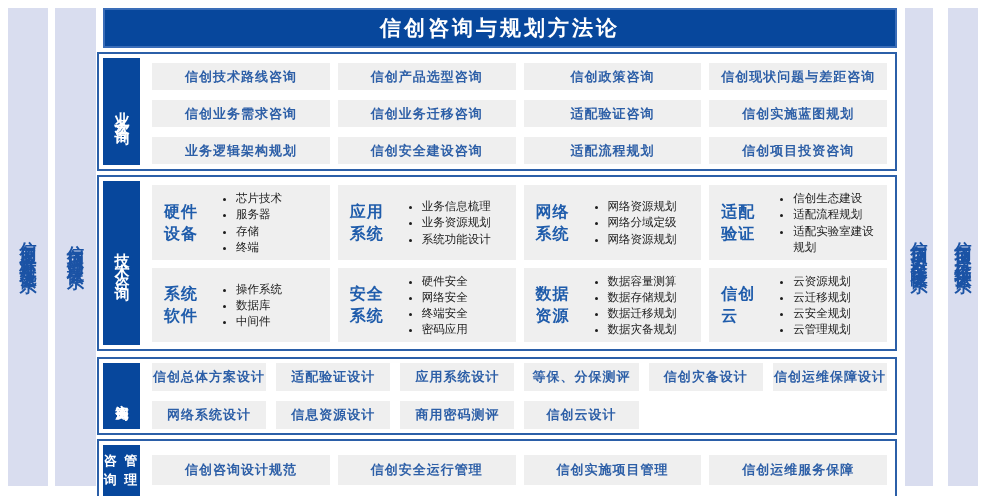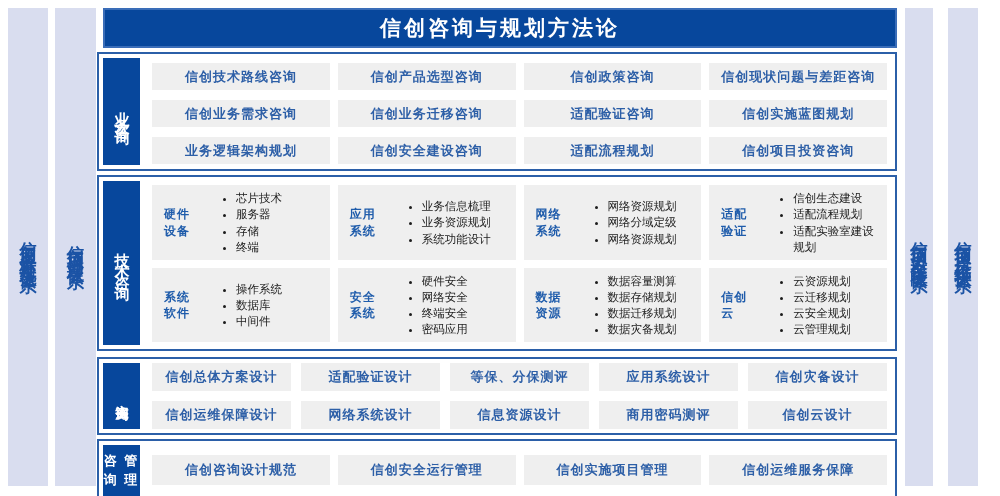--- a/index.html
+++ b/index.html
@@ -46,32 +46,32 @@
   .row1 .rlv{letter-spacing:6px;}
   .row2 .rlv{letter-spacing:11px;}
   .row3 .rlv{font-size:13px;letter-spacing:1px;}
   .row-label .rlgrid{
     white-space:pre-line;text-align:center;color:#ffffff;font-weight:bold;
     font-size:13px;line-height:1.45;letter-spacing:2px;
   }
   .items{position:absolute;left:53px;right:8px;top:0;bottom:0;display:grid;}
   .grid-r1{grid-template-columns:repeat(4,1fr);grid-auto-rows:27px;column-gap:8px;row-gap:10px;padding-top:9px;align-content:start;}
   .grid-r2{grid-template-columns:repeat(4,1fr);grid-template-rows:75px 74px;column-gap:8px;row-gap:8px;padding-top:8px;align-content:start;}
-  .grid-r3{grid-template-columns:repeat(5,1fr);grid-auto-rows:28px;column-gap:10px;row-gap:10px;padding-top:4px;align-content:start;}
+  .grid-r3{grid-template-columns:repeat(6,1fr);grid-auto-rows:28px;column-gap:10px;row-gap:10px;padding-top:4px;align-content:start;}
   .grid-r4{grid-template-columns:repeat(4,1fr);grid-auto-rows:30px;column-gap:8px;padding-top:14px;align-content:start;}
   .item{
     background:#efefef;color:#2d5fa7;font-weight:bold;font-size:13px;
     display:flex;align-items:center;justify-content:center;letter-spacing:1px;
   }
   .cell{
     background:#efefef;display:flex;align-items:center;gap:8px;
     padding:4px 4px 4px 12px;box-sizing:border-box;
   }
   .cat{
-    min-width:50px;color:#1f5cab;font-weight:bold;font-size:12px;
+    min-width:50px;color:#1f5cab;font-weight:bold;font-size:16px;
     line-height:1.35;white-space:pre-line;letter-spacing:1px;
   }
   .bullets{
     margin:0;padding-left:14px;color:#1c1c1c;font-size:11.5px;line-height:1.4;
   }
   .bullets li{margin:0;}
 </style>
 </head>
 <body>
 
@@ -209,22 +209,22 @@
       </div>
     </section>
 
     <section class="row row3">
       <div class="row-label">
         <span class="rlv">实施咨询</span>
       </div>
       <div class="items grid-r3">
         <div class="item">信创总体方案设计</div>
         <div class="item">适配验证设计</div>
+        <div class="item">应用系统设计</div>
         <div class="item">等保、分保测评</div>
-        <div class="item">应用系统设计</div>
         <div class="item">信创灾备设计</div>
         <div class="item">信创运维保障设计</div>
         <div class="item">网络系统设计</div>
         <div class="item">信息资源设计</div>
         <div class="item">商用密码测评</div>
         <div class="item">信创云设计</div>
       </div>
     </section>
 
     <section class="row row4">

